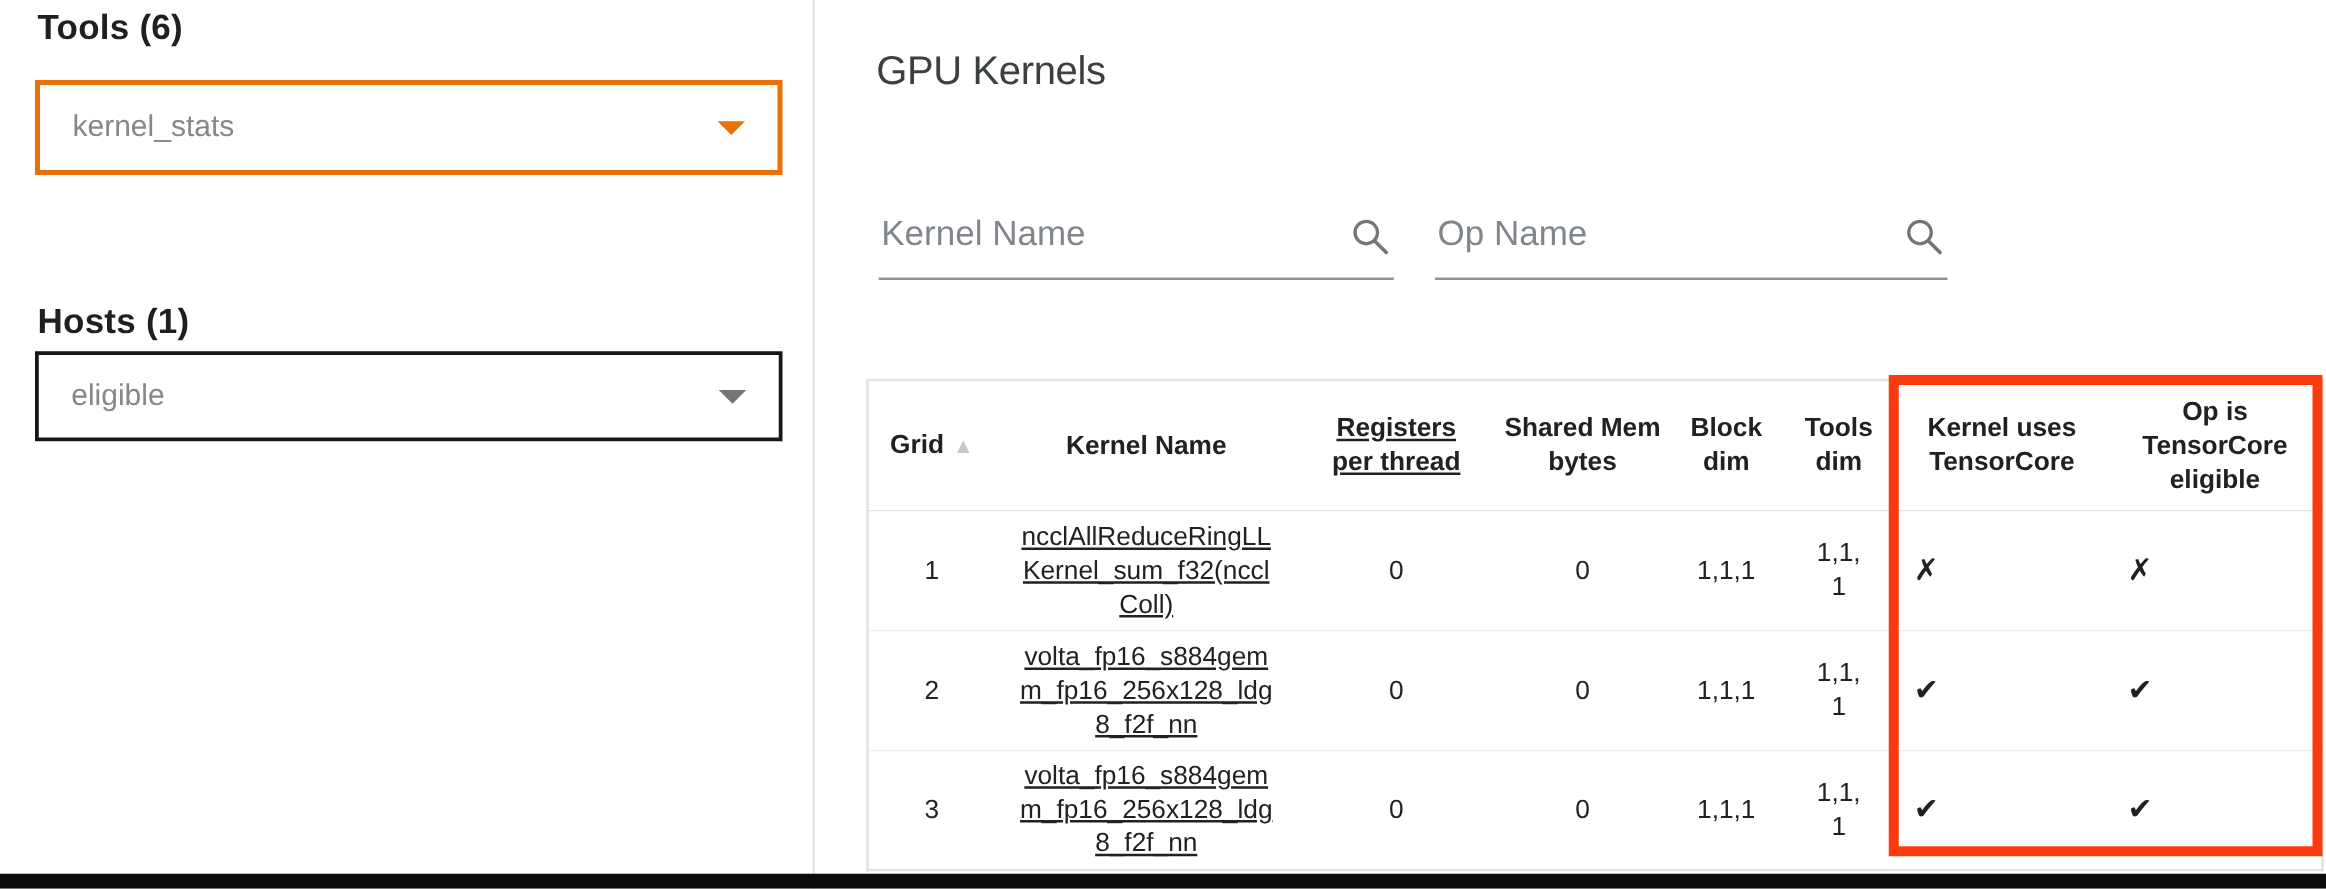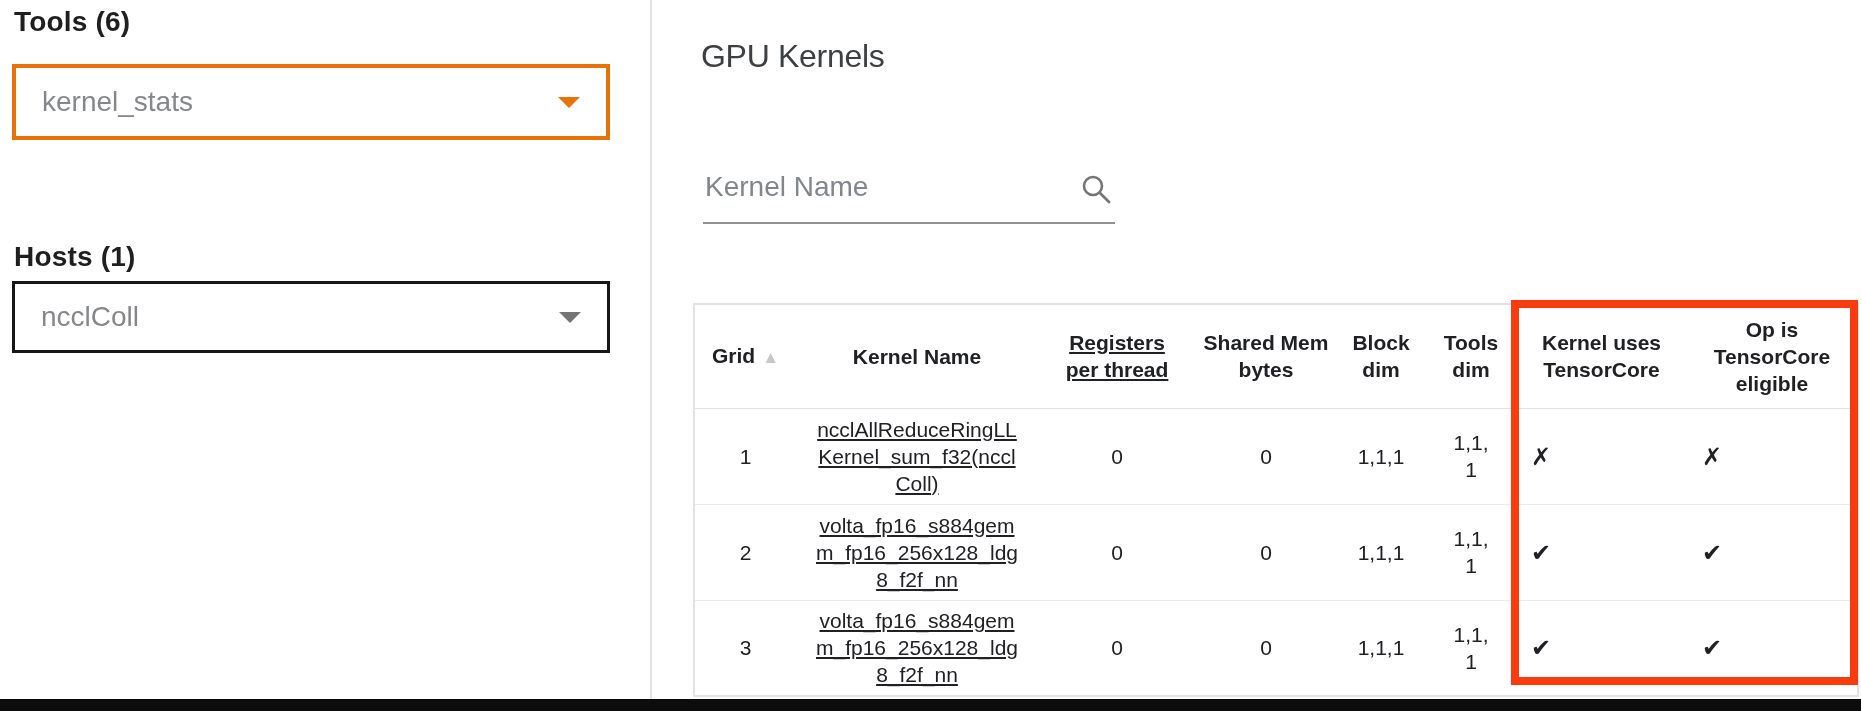--- a/index.html
+++ b/index.html
@@ -1,26 +1,26 @@
 <!DOCTYPE html>
 <html><head>
 <meta charset="utf-8">
 <style>
   * { margin:0; padding:0; box-sizing:border-box; }
   html,body { width:1861px; height:711px; background:#ffffff; overflow:hidden;
               font-family:"Liberation Sans","DejaVu Sans",sans-serif; }
   .app { position:relative; width:1861px; height:711px; background:#fff; }
 
   
-  .sidebar { position:absolute; left:0; top:0; width:650px; height:711px; background:#fff; }
+  .sidebar { position:absolute; left:16px; top:0; width:650px; height:711px; background:#fff; }
   .side-label { position:absolute; left:14px; font-size:28px; font-weight:bold; color:#1f1f1f; letter-spacing:0.2px; }
   .label-tools { top:6px; }
   .label-hosts { top:222px;margin-top:19px; }
   .dropdown { position:absolute; left:12px; width:598px; display:flex; align-items:center;
-              padding:0 26px; font-size:28px; color:#85878a; background:#fff; cursor:pointer; }
+              padding:0 26px; font-size:24px; color:#85878a; background:#fff; cursor:pointer; }
   .dd-tools { top:64px; height:76px; border:4px solid #e8710a; }
   .dd-hosts { top:281px; height:72px; border:3px solid #161616; }
   .dd-arrow { position:absolute; right:26px; top:50%; margin-top:-5px; width:0; height:0;
               border-left:11px solid transparent; border-right:11px solid transparent; }
   .dd-tools .dd-arrow { border-top:11px solid #e8710a; }
   .dd-hosts .dd-arrow { border-top:11px solid #757575; }
 
   .v-divider { position:absolute; left:650px; top:0; width:2px; height:711px; background:#e3e3e3; }
 
   
@@ -66,39 +66,46 @@
     <div class="side-label label-tools">Tools (6)</div>
 
     <div class="dropdown dd-tools">
       <span>kernel_stats</span>
       <span class="dd-arrow"></span>
     </div>
 
     <div class="side-label label-hosts">Hosts (1)</div>
 
     <div class="dropdown dd-hosts">
-      <span>ncclColl</span>
+      <span>eligible</span>
       <span class="dd-arrow"></span>
     </div>
   </div>
 
   <div class="v-divider"></div>
 
   <div class="main"></div>
 
   <div class="page-title">GPU Kernels</div>
 
   <div class="search-field field-kernel">
     <input type="text" placeholder="Kernel Name" style="">
     <svg class="search-icon" viewBox="0 0 34 34">
       <circle cx="14" cy="14" r="9" fill="none" stroke="#757575" stroke-width="2.6"></circle>
       <line x1="21" y1="21" x2="30" y2="30" stroke="#757575" stroke-width="2.8" stroke-linecap="round"></line>
     </svg>
   </div>
 
+  <div class="search-field field-op">
+    <input type="text" placeholder="Op Name" style="">
+    <svg class="search-icon" viewBox="0 0 34 34">
+      <circle cx="14" cy="14" r="9" fill="none" stroke="#757575" stroke-width="2.6"></circle>
+      <line x1="21" y1="21" x2="30" y2="30" stroke="#757575" stroke-width="2.8" stroke-linecap="round"></line>
+    </svg>
+  </div>
 
   <table class="kernel-table">
     <colgroup>
       <col style="width:102px">
         <col style="width:242px">
         <col style="width:158px">
       <col style="width:140px">
         <col style="width:90px">
         <col style="width:90px">
       <col style="width:171px">

